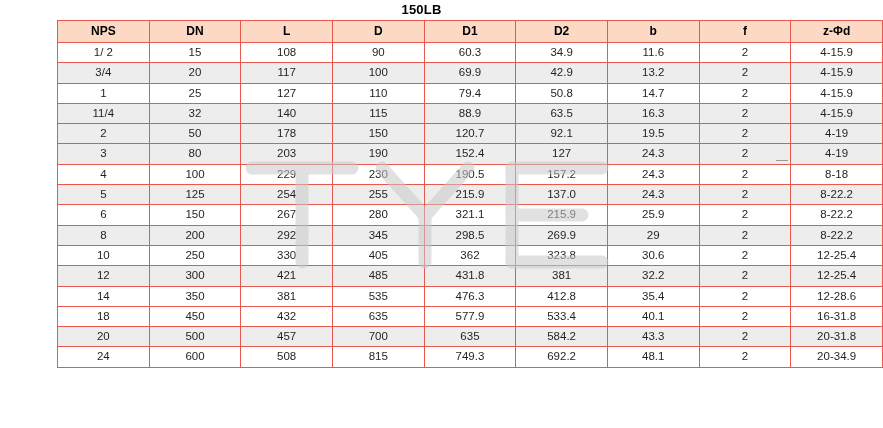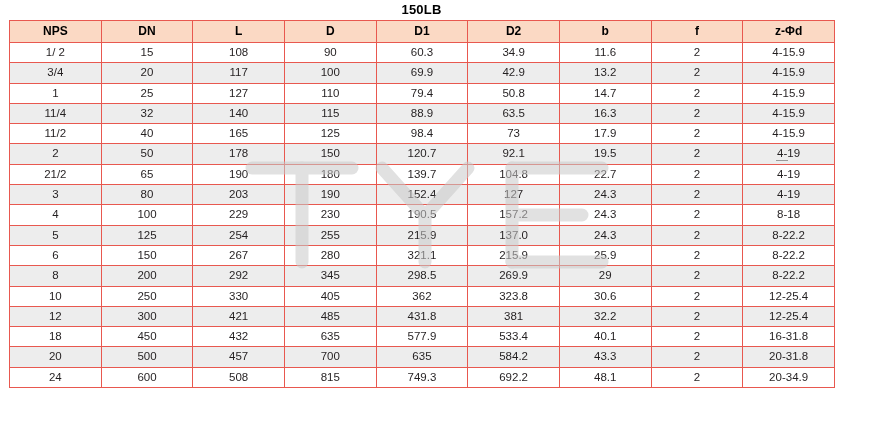--- a/index.html
+++ b/index.html
@@ -33,20 +33,21 @@
   .table-wrap {
     position: absolute;
     left: 9px;
     top: 20px;
     width: 826px;
   }
   table.spec {
     border-collapse: collapse;
     width: 826px;
     table-layout: fixed;
+    margin-left: 48px;
   }
   table.spec th, table.spec td {
     border: 1px solid #e8584f;
     text-align: center;
     color: #231f20;
     font-size: 11.5px;
     height: 19.3px;
     line-height: 19.3px;
     padding: 0;
     overflow: hidden;
@@ -149,50 +150,28 @@
             <td>11/4</td>
             <td>32</td>
             <td>140</td>
             <td>115</td>
             <td>88.9</td>
             <td>63.5</td>
             <td>16.3</td>
             <td>2</td>
             <td>4-15.9</td>
           </tr>
-          <tr class="odd">
-            <td>11/2</td>
-            <td>40</td>
-            <td>165</td>
-            <td>125</td>
-            <td>98.4</td>
-            <td>73</td>
-            <td>17.9</td>
-            <td>2</td>
-            <td>4-15.9</td>
-          </tr>
           <tr class="even">
             <td>2</td>
             <td>50</td>
             <td>178</td>
             <td>150</td>
             <td>120.7</td>
             <td>92.1</td>
             <td>19.5</td>
-            <td>2</td>
-            <td>4-19</td>
-          </tr>
-          <tr class="odd">
-            <td>21/2</td>
-            <td>65</td>
-            <td>190</td>
-            <td>180</td>
-            <td>139.7</td>
-            <td>104.8</td>
-            <td>22.7</td>
             <td>2</td>
             <td>4-19</td>
           </tr>
           <tr class="even">
             <td>3</td>
             <td>80</td>
             <td>203</td>
             <td>190</td>
             <td>152.4</td>
             <td>127</td>
@@ -260,20 +239,31 @@
             <td>300</td>
             <td>421</td>
             <td>485</td>
             <td>431.8</td>
             <td>381</td>
             <td>32.2</td>
             <td>2</td>
             <td>12-25.4</td>
           </tr>
           <tr class="odd">
+            <td>14</td>
+            <td>350</td>
+            <td>381</td>
+            <td>535</td>
+            <td>476.3</td>
+            <td>412.8</td>
+            <td>35.4</td>
+            <td>2</td>
+            <td>12-28.6</td>
+          </tr>
+          <tr class="odd">
             <td>18</td>
             <td>450</td>
             <td>432</td>
             <td>635</td>
             <td>577.9</td>
             <td>533.4</td>
             <td>40.1</td>
             <td>2</td>
             <td>16-31.8</td>
           </tr>

